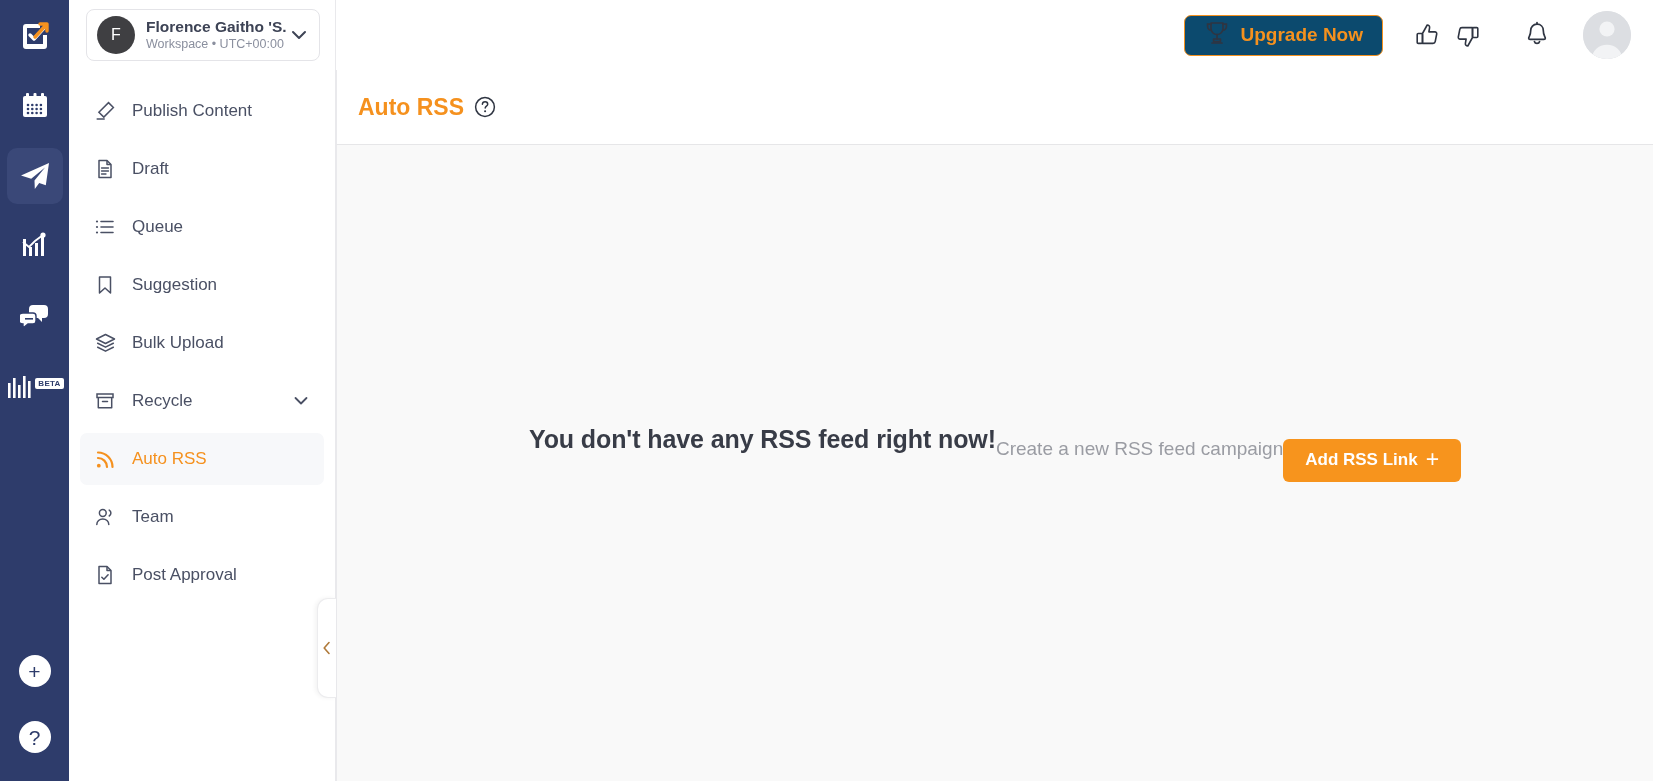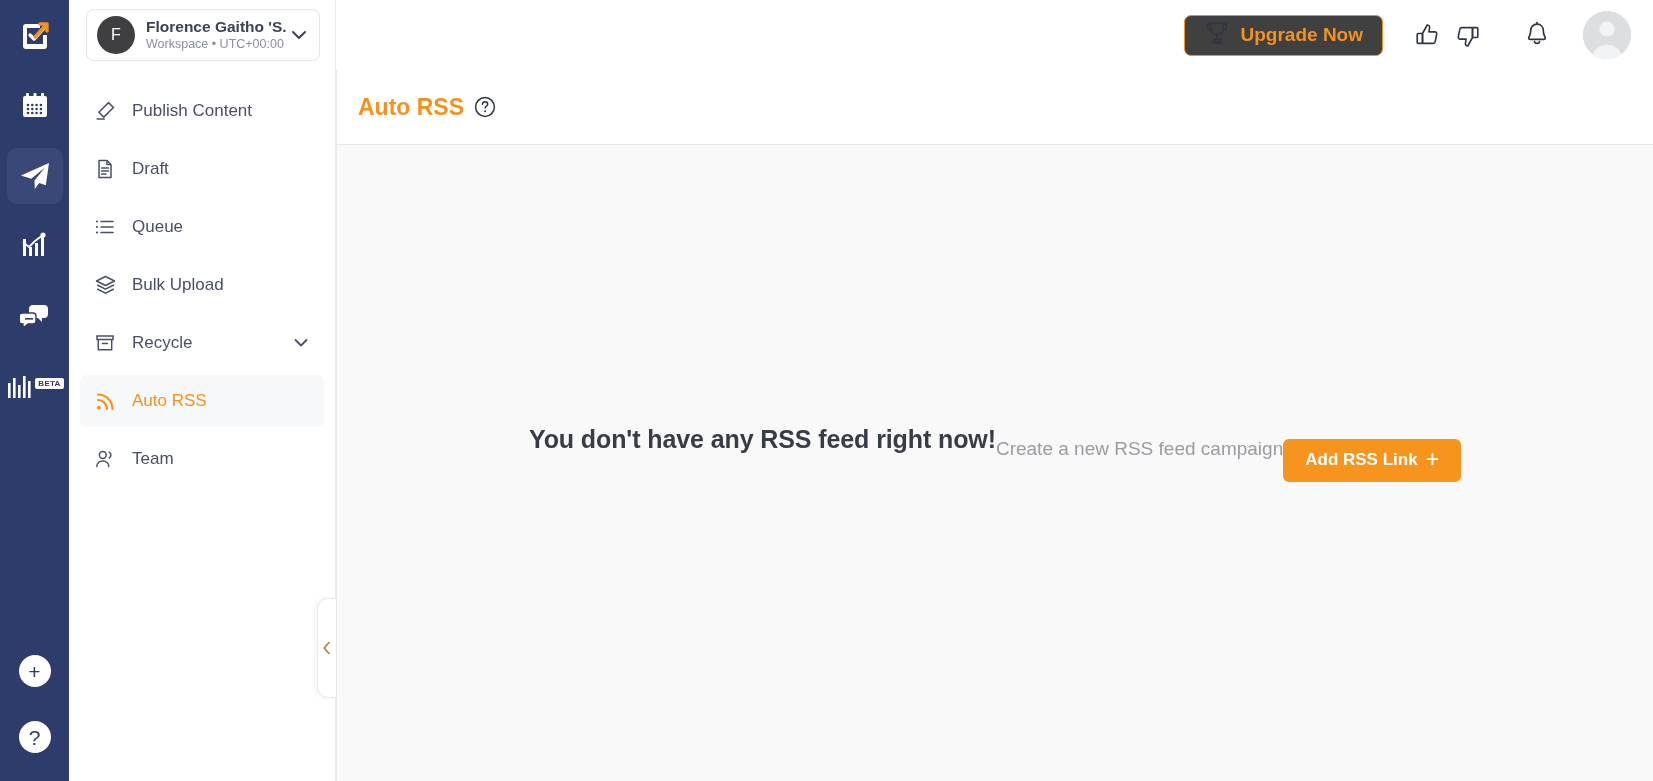--- a/index.html
+++ b/index.html
@@ -101,21 +101,21 @@
   .topbar {
     height: 70px; flex: 0 0 70px;
     display: flex; align-items: center; justify-content: flex-end;
     padding-right: 22px; background: #fff;
   }
   .upgrade-btn {
     display: flex; align-items: center; gap: 11px;
     height: 41px; padding: 0 19px;
     border: 1px solid #f5911e; border-radius: 7px;
     color: #f5911e; font-size: 19px; font-weight: 700;
-    background: #404040; cursor: pointer; justify-content: center;
+    background: #0c4a6e; cursor: pointer; justify-content: center;
   }
   .top-icons { display: flex; align-items: center; margin-left: 24px; gap: 0; }
   .icon-btn { width: 40px; height: 40px; display: flex; align-items: center; justify-content: center; cursor: pointer; }
   .bell-btn { margin-left: 30px; }
   .avatar-top {
     width: 48px; height: 48px; border-radius: 50%;
     background: #dcdee2; margin-left: 26px;
     display: flex; align-items: flex-end; justify-content: center;
     overflow: hidden; cursor: pointer;
   }
@@ -279,20 +279,28 @@
           <svg width="20" height="20" viewBox="0 0 20 20">
               <path d="M6 4.5h12M6 10h12M6 15.5h12" stroke="#4a5064" stroke-width="1.6" stroke-linecap="round"></path>
               <circle cx="2" cy="4.5" r="1.1" fill="#4a5064"></circle>
               <circle cx="2" cy="10" r="1.1" fill="#4a5064"></circle>
               <circle cx="2" cy="15.5" r="1.1" fill="#4a5064"></circle>
             </svg>
         </span>
         <span class="menu-label">Queue</span>
       </div>
 
+      <div class="menu-item">
+        <span class="menu-ico">
+          <svg width="20" height="20" viewBox="0 0 20 20">
+              <path d="M4.5 2h11v16l-5.5-5-5.5 5z" fill="none" stroke="#4a5064" stroke-width="1.5" stroke-linejoin="round"></path>
+            </svg>
+        </span>
+        <span class="menu-label">Suggestion</span>
+      </div>
 
       <div class="menu-item">
         <span class="menu-ico">
           <svg width="21" height="21" viewBox="0 0 21 21">
               <path d="M10.5 1.5L19.5 6l-9 4.5L1.5 6z" fill="none" stroke="#4a5064" stroke-width="1.5" stroke-linejoin="round"></path>
               <path d="M2.2 10l8.3 4.2L18.8 10" fill="none" stroke="#4a5064" stroke-width="1.5" stroke-linejoin="round"></path>
               <path d="M2.2 14l8.3 4.2L18.8 14" fill="none" stroke="#4a5064" stroke-width="1.5" stroke-linejoin="round"></path>
             </svg>
         </span>
         <span class="menu-label">Bulk Upload</span>
@@ -329,20 +337,30 @@
         <span class="menu-ico">
           <svg width="21" height="21" viewBox="0 0 21 21">
               <circle cx="7.8" cy="6" r="3.4" fill="none" stroke="#4a5064" stroke-width="1.5"></circle>
               <path d="M1.8 17.5c0-3.3 2.7-5.6 6-5.6s6 2.3 6 5.6" fill="none" stroke="#4a5064" stroke-width="1.5" stroke-linecap="round"></path>
               <path d="M14.2 3.1a3.4 3.4 0 0 1 0 5.9" fill="none" stroke="#4a5064" stroke-width="1.5" stroke-linecap="round"></path>
             </svg>
         </span>
         <span class="menu-label">Team</span>
       </div>
 
+      <div class="menu-item">
+        <span class="menu-ico">
+          <svg width="20" height="20" viewBox="0 0 20 20">
+              <path d="M4 1.5h8l4 4v13H4z" fill="none" stroke="#4a5064" stroke-width="1.5" stroke-linejoin="round"></path>
+              <path d="M12 1.5v4h4" fill="none" stroke="#4a5064" stroke-width="1.5" stroke-linejoin="round"></path>
+              <path d="M6.8 12.2l2.1 2.1 4.2-4.6" stroke="#4a5064" stroke-width="1.5" fill="none" stroke-linecap="round" stroke-linejoin="round"></path>
+            </svg>
+        </span>
+        <span class="menu-label">Post Approval</span>
+      </div>
 
 
     </div>
 
     <div class="collapse-tab">
       <svg width="10" height="14" viewBox="0 0 10 14">
         <path d="M7 1.5L2.2 7 7 12.5" stroke="#b07a3a" stroke-width="1.6" fill="none" stroke-linecap="round" stroke-linejoin="round"></path>
       </svg>
     </div>
   </aside>

